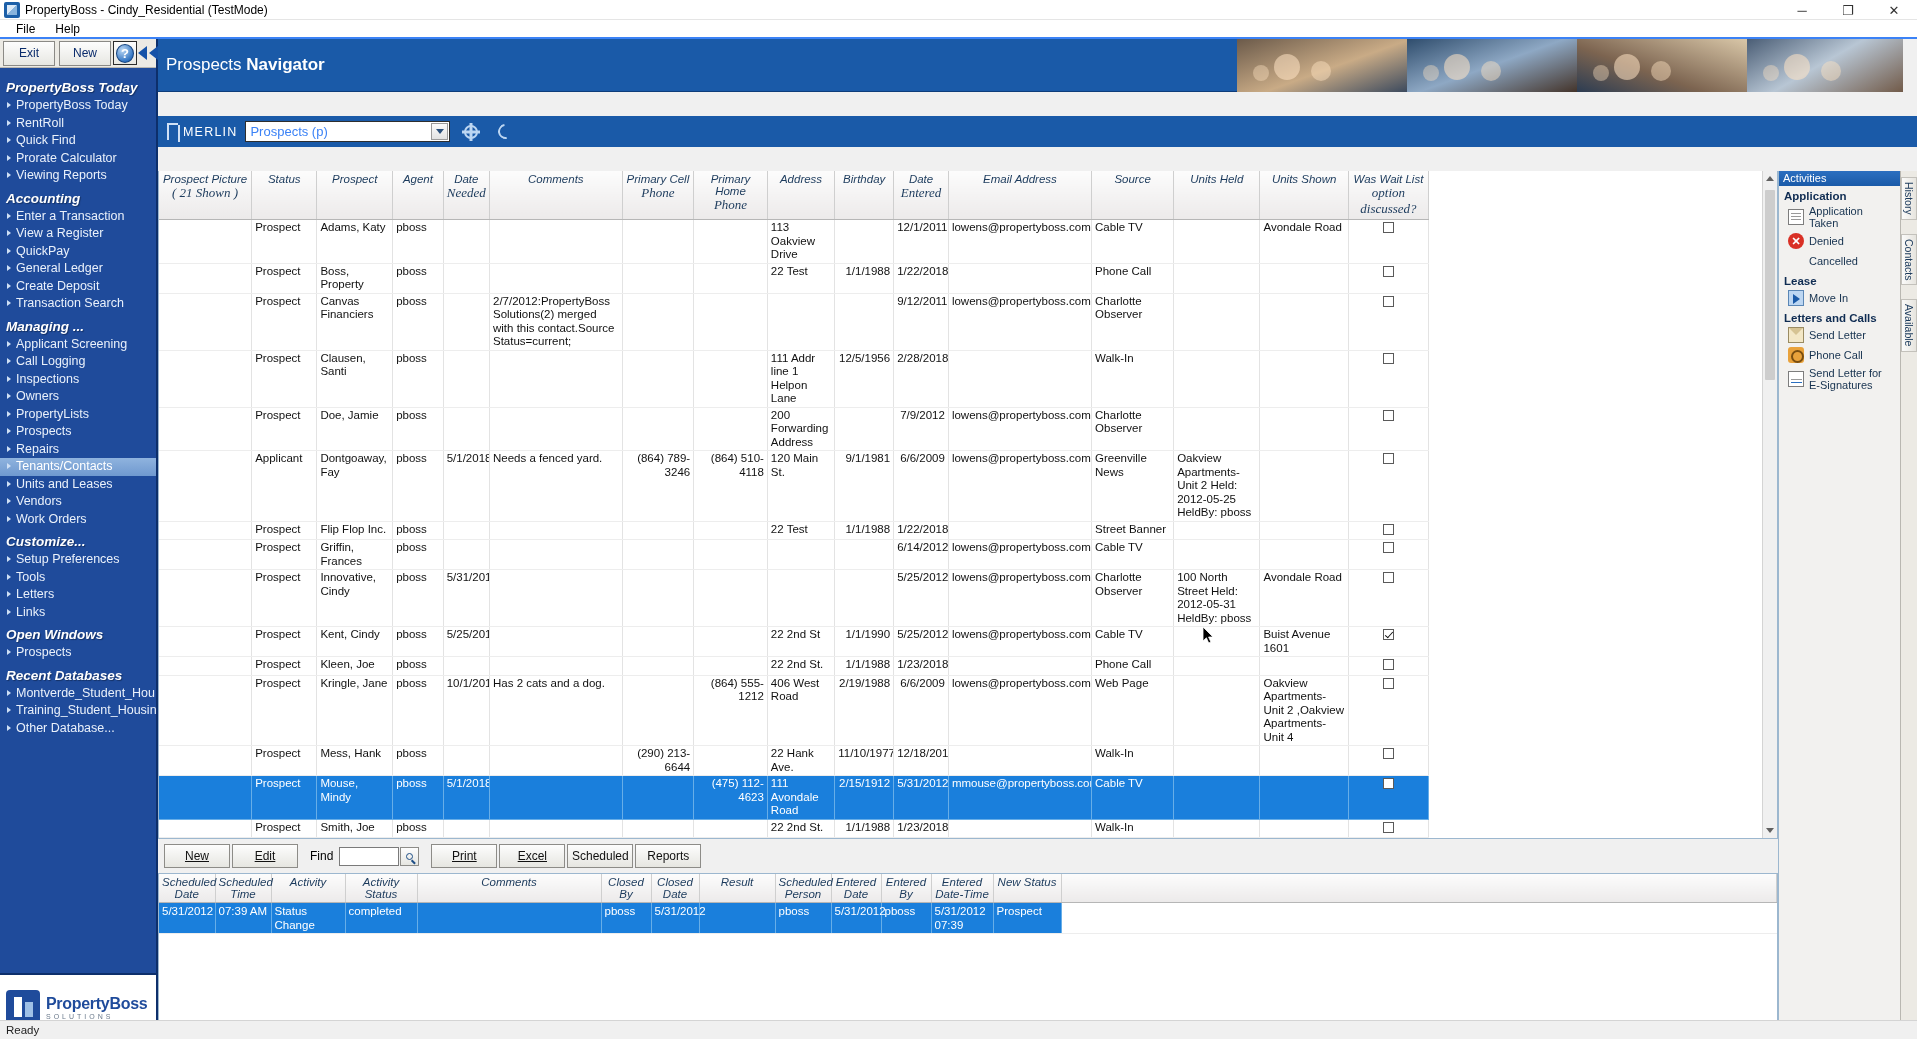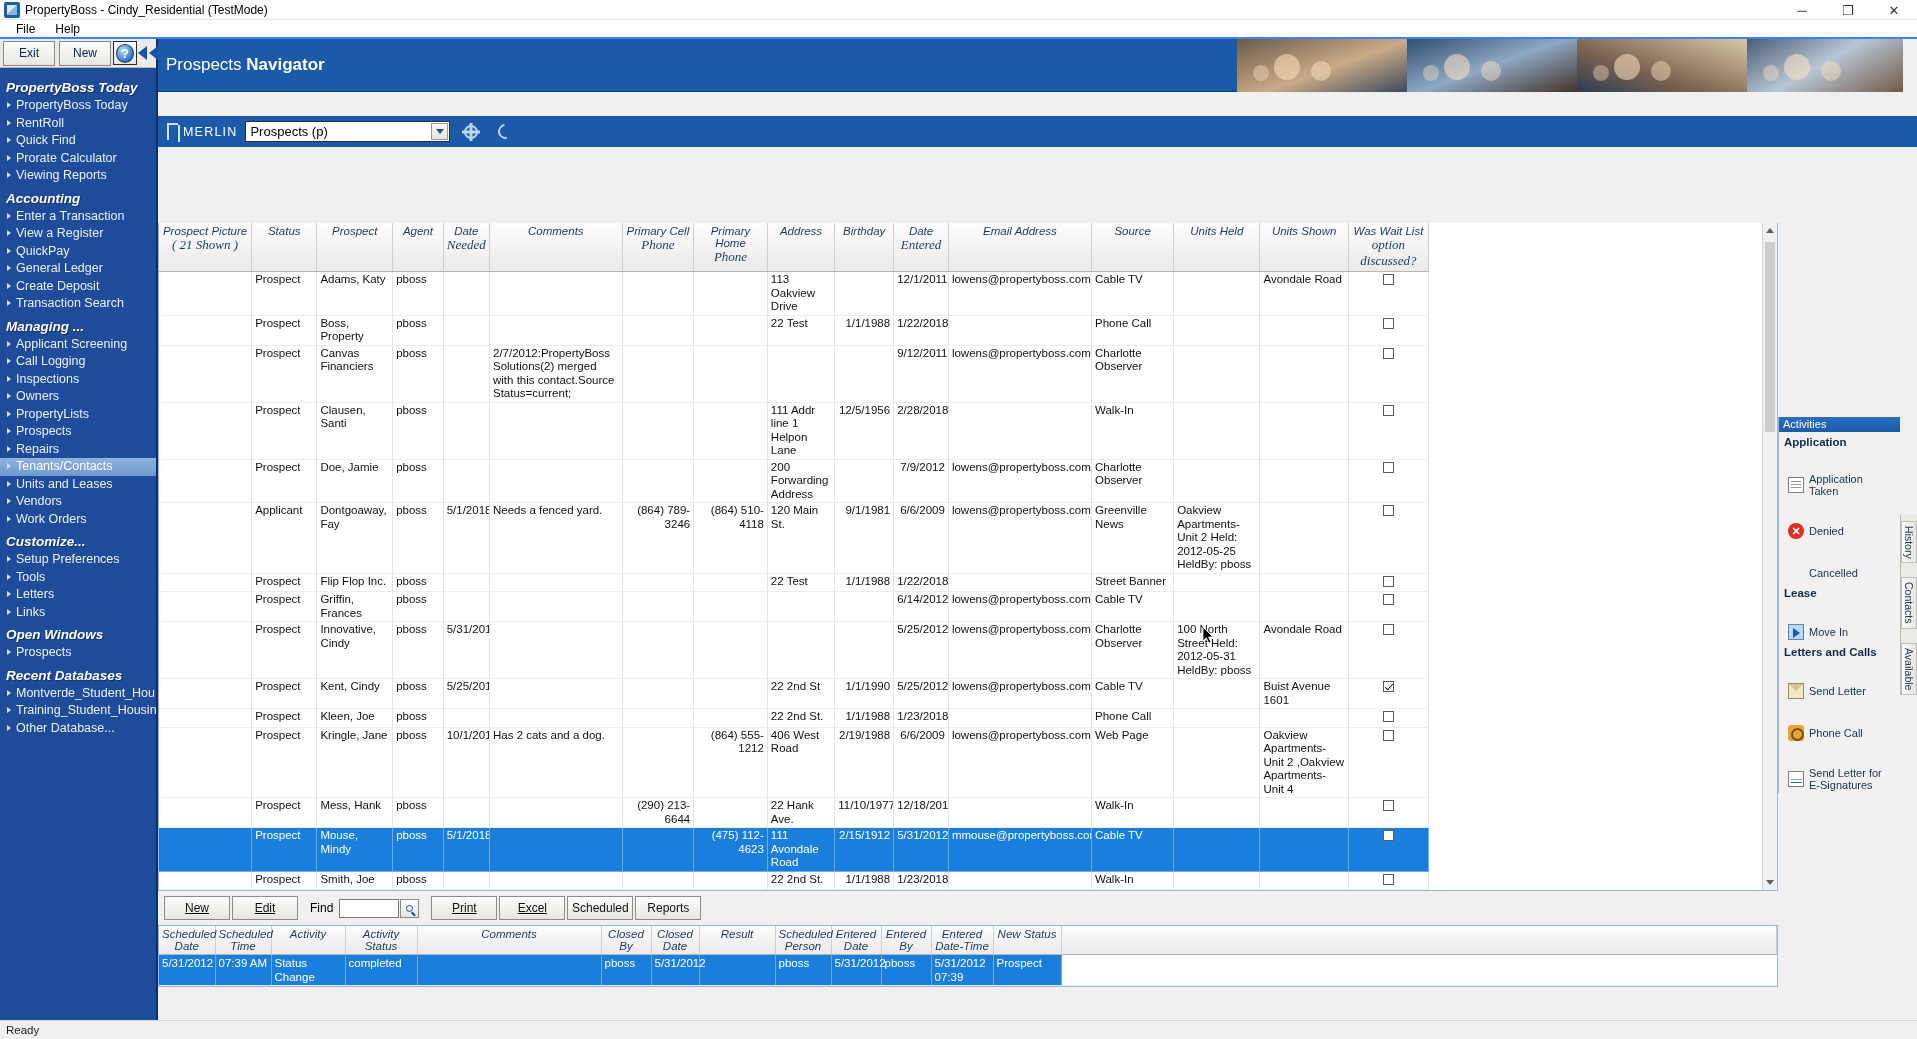--- a/index.html
+++ b/index.html
@@ -165,21 +165,21 @@
     width: 11px; height: 17px; border: 2px solid #cfe0f5;
     border-bottom: none; border-right: none; position: relative;
   }
   .merlin-glyph::after {
     content:""; position:absolute; right:-2px; top:0; width:2px; height:17px; background:#cfe0f5;
   }
   .merlin-text { color: #ffffff; font-size: 12.5px; letter-spacing: 1.2px; }
   #entity-select {
     width: 205px; height: 21px; background: #ffffff;
     border: 1px solid #2e2e2e; display: flex; align-items: center;
-    position: relative; font-size: 13px; padding-left: 4px; color: #000000;
+    position: relative; font-size: 13px; padding-left: 4px; color: #3b82f6;
   }
   #entity-select .arrow-box {
     position: absolute; right: 1px; top: 1px; width: 17px; height: 17px;
     background: linear-gradient(#fbfbfb,#e2e2e2); border: 1px solid #9a9a9a;
     display: flex; align-items: center; justify-content: center;
   }
   .chev { width: 0; height: 0; border-left: 4px solid transparent; border-right: 4px solid transparent; border-top: 5px solid #2a4f7a; }
   .bar-icon-btn { width: 26px; height: 24px; display: flex; align-items: center; justify-content: center; }
   .gear {
     width: 14px; height: 14px; border-radius: 50%;
@@ -190,21 +190,21 @@
     width: 18px; height: 3px; background: #bcd6f2; transform: translate(-50%,-50%);
   }
   .gear::after { transform: translate(-50%,-50%) rotate(90deg); }
   .refresh {
     width: 15px; height: 15px; border: 2.5px solid #bcd6f2; border-radius: 50%;
     border-right-color: transparent; border-top-color: transparent;
     transform: rotate(35deg);
   }
 
   
-  #content-row { flex: 1 1 auto; display: flex; min-height: 0; align-items: center; }
+  #content-row { flex: 1 1 auto; display: flex; min-height: 0; }
   #grid-area { flex: 1 1 auto; display: flex; flex-direction: column; min-width: 0; background:#fff; }
 
   #grid-scroller { position: relative; flex: 0 0 418px; display: flex; background: #fff;
     border: 1px solid #9cb7cf; border-top: none; }
   #grid-inner { flex: 1 1 auto; overflow: hidden; position: relative; }
 
   table.pgrid { border-collapse: collapse; table-layout: fixed; width: 1270px; font-size: 11.5px; }
   table.pgrid th {
     background: linear-gradient(#fcfcfc,#eceaea);
     border-right: 1px solid #cfcfcf; border-bottom: 1px solid #b6b6b6;
@@ -283,21 +283,21 @@
   
   #right-panel {
     width: 122px; flex: 0 0 122px; background: #f2f1ef;
     border-left: 1px solid #9cb7cf; display: flex; flex-direction: column;
   }
   #rp-header {
     height: 15px; background: linear-gradient(#2b6fc0,#1a5aa8);
     color: #fff; font-size: 11px; padding: 1px 4px; font-weight: normal;
   }
   .rp-section { font-weight: bold; font-size: 11.5px; color: #0f2c52; padding: 4px 5px 1px 5px; }
-  .rp-item { display: flex; align-items: center; gap: 5px; padding: 2px 5px 2px 9px; font-size: 11px; color: #16324f; margin-top: 22px; }
+  .rp-item { display: flex; align-items: center; gap: 5px; padding: 2px 5px 2px 9px; font-size: 11px; color: #16324f; }
   .rp-ic { width: 16px; height: 16px; flex: 0 0 16px; position: relative; }
   .ic-doc { background: #fff; border: 1px solid #7d7d7d; }
   .ic-doc::after { content:""; position:absolute; left:2px; top:3px; right:2px; height:1px; background:#9a9a9a; box-shadow: 0 3px 0 #9a9a9a, 0 6px 0 #9a9a9a; }
   .ic-x { background: #d93025; border-radius: 50%; color: #fff; font-size: 11px; font-weight: bold; display:flex;align-items:center;justify-content:center; }
   .ic-blank { background: transparent; }
   .ic-env { background: #f3e7c6; border: 1px solid #9a8b62; }
   .ic-env::after { content:""; position:absolute; left:0; top:0; width:0;height:0; border-left:7px solid transparent;border-right:7px solid transparent;border-top:7px solid #d6c393; }
   .ic-phone { background: #e9a23b; border-radius: 3px; }
   .ic-phone::after { content:""; position:absolute; left:3px; top:3px; width:9px; height:9px; border:2px solid #7a4e10; border-radius:50%; }
   .ic-sig { background: #fff; border: 1px solid #7d7d7d; }
@@ -396,20 +396,27 @@
         <div class="nav-item">Letters</div>
         <div class="nav-item">Links</div>
         <div class="nav-group-title">Open Windows</div>
         <div class="nav-item">Prospects</div>
         <div class="nav-group-title">Recent Databases</div>
         <div class="nav-item">Montverde_Student_Hou:</div>
         <div class="nav-item">Training_Student_Housinɡ</div>
         <div class="nav-item">Other Database...</div>
       </div>
 
+    <div id="sidebar-logo">
+      <div class="logo-mark"></div>
+      <div>
+        <div class="logo-text-1">PropertyBoss</div>
+        <div class="logo-text-2">SOLUTIONS</div>
+      </div>
+    </div>
   </div>
 
   <div id="main">
 
     <div id="banner">
       <div class="b-title"><span>Prospects </span><b>Navigator</b></div>
       <div id="banner-photos">
         <div class="photo-cell pc1"></div>
         <div class="photo-cell pc2"></div>
         <div class="photo-cell pc3"></div>

